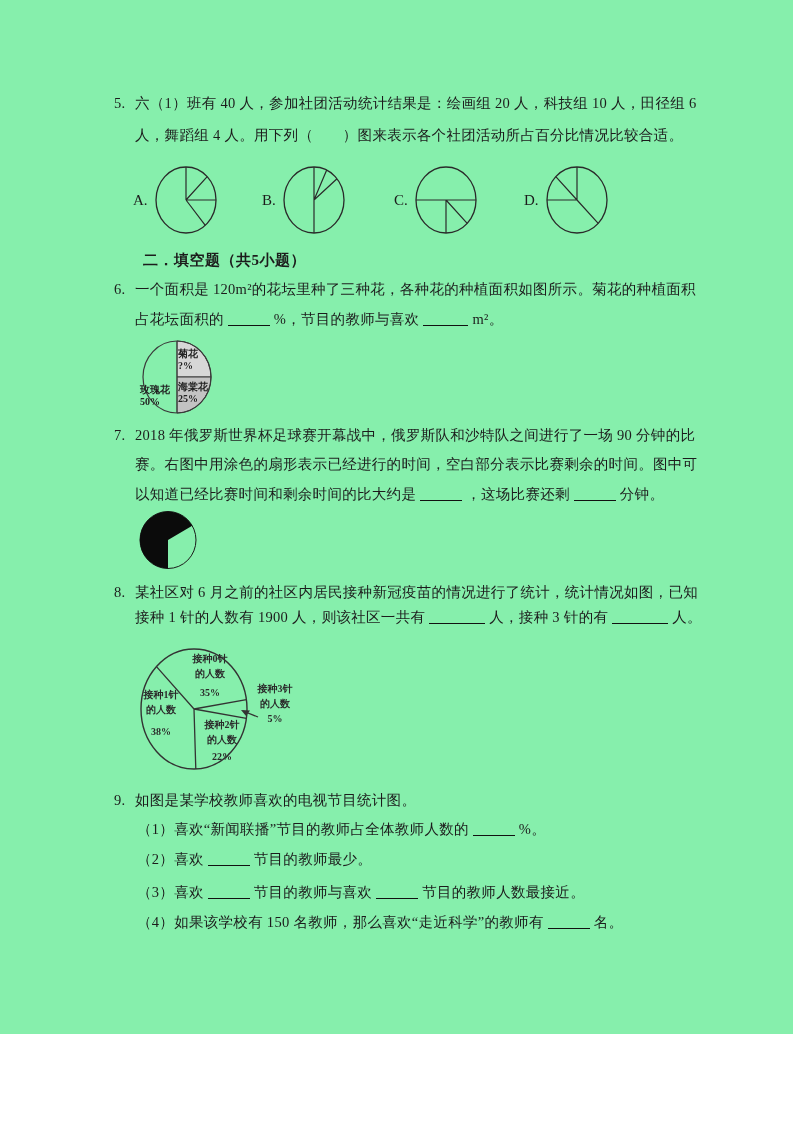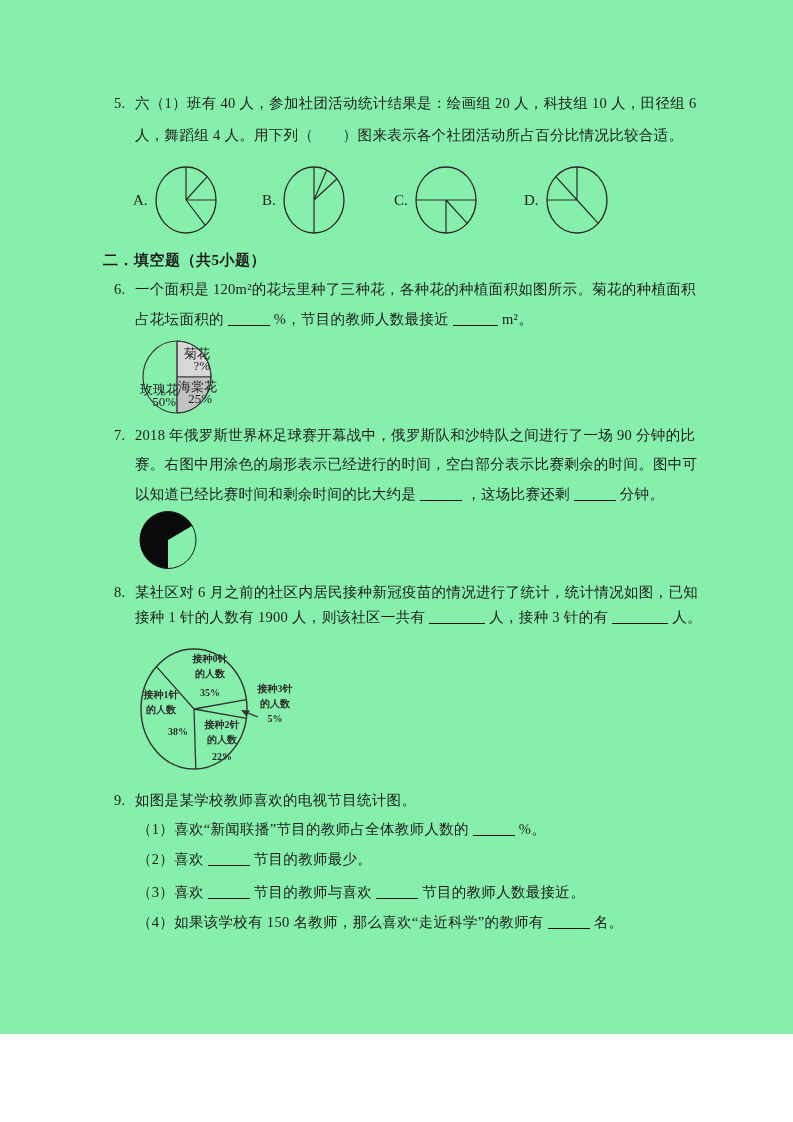--- a/index.html
+++ b/index.html
@@ -11,39 +11,39 @@
     color:#1c1c1c;
     overflow:hidden;
   }
   .line{
     position:absolute;
     white-space:nowrap;
     font-size:14.5px;
     letter-spacing:0.3px;
   }
   .qnum{display:inline-block;width:21px;}
-  .sec{font-weight:bold;font-size:15px;letter-spacing:0.5px;}
+  .sec{font-weight:bold;font-size:15px;letter-spacing:0.5px;margin-left:40px;}
   .blank{
     display:inline-block;
     height:13px;
     border-bottom:1.2px solid #111;
     margin:0 4px;
     vertical-align:-2px;
   }
   .b42{width:42px;} .b45{width:45px;} .b56{width:56px;}
   .optgroup{position:absolute;display:flex;align-items:center;}
   .optlabel{font-size:15px;margin-right:6px;}
   .fig{position:absolute;}
   .fig svg{position:absolute;left:0;top:0;}
   .plab{
     position:absolute;
-    font-size:13px;
-    font-weight:normal;
+    font-size:10px;
+    font-weight:bold;
     color:#222;
-    text-align:right;
+    text-align:left;
     line-height:12px;
     white-space:nowrap;
   }
   .plab8{
     position:absolute;
     font-size:10px;
     font-weight:bold;
     color:#2b2b2b;
     text-align:center;
     line-height:15px;
@@ -86,21 +86,21 @@
     <span class="optlabel">D.</span>
     <svg width="64" height="74" viewBox="0 0 64 74">
       <ellipse cx="32" cy="37" rx="30" ry="33" fill="none" stroke="#2a2a2a" stroke-width="1.3"></ellipse>
       <path d="M32,37 L32,4 M32,37 L10.8,13.7 M32,37 L2,37 M32,37 L53.2,60.3" stroke="#2a2a2a" stroke-width="1.2" fill="none"></path>
     </svg>
   </div>
 
   <div class="line sec" style="top:251px;left:103px;">二．填空题（共5小题）</div>
 
   <div class="line" style="top:280px;left:114px;"><span class="qnum">6.</span><span>一个面积是 120m²的花坛里种了三种花，各种花的种植面积如图所示。菊花的种植面积</span></div>
-  <div class="line" style="top:310px;left:135px;"><span>占花坛面积的</span><span class="blank b42"></span><span>%，节目的教师人数最接近</span><span class="blank b45"></span><span>m²。</span></div>
+  <div class="line" style="top:310px;left:135px;"><span>占花坛面积的</span><span class="blank b42"></span><span>%，节目的教师与喜欢</span><span class="blank b45"></span><span>m²。</span></div>
 
   <div class="fig" style="top:338px;left:138px;width:80px;height:80px;">
     <svg width="80" height="80" viewBox="0 0 80 80">
       <path d="M39,39 L39,3 A34,36 0 0 1 73,39 Z" fill="#d7d7d7" stroke="#3a3a3a" stroke-width="1"></path>
       <path d="M39,39 L73,39 A34,36 0 0 1 39,75 Z" fill="#c3c3c3" stroke="#3a3a3a" stroke-width="1"></path>
       <ellipse cx="39" cy="39" rx="34" ry="36" fill="none" stroke="#3a3a3a" stroke-width="1.2"></ellipse>
       <path d="M39,3 L39,75" stroke="#3a3a3a" stroke-width="1"></path>
     </svg>
     <div class="plab" style="left:2px;top:25px;width:36px;margin-top:21px;">
       <div>玫瑰花</div>
@@ -138,21 +138,21 @@
       <polygon points="121,65 130,65.5 126,71" fill="#333"></polygon>
     </svg>
     <div class="plab8" style="left:60px;top:6px;width:60px;">
       <div>接种0针</div>
       <div>的人数</div>
       <div style="margin-top:4px;">35%</div>
     </div>
     <div class="plab8" style="left:14px;top:42px;width:54px;">
       <div>接种1针</div>
       <div>的人数</div>
-      <div style="margin-top:7px;text-align:right;">38%</div>
+      <div style="margin-top:7px;">38%</div>
     </div>
     <div class="plab8" style="left:74px;top:72px;width:56px;">
       <div>接种2针</div>
       <div>的人数</div>
       <div style="margin-top:2px;">22%</div>
     </div>
     <div class="plab8" style="left:131px;top:36px;width:48px;">
       <div>接种3针</div>
       <div>的人数</div>
       <div>5%</div>

